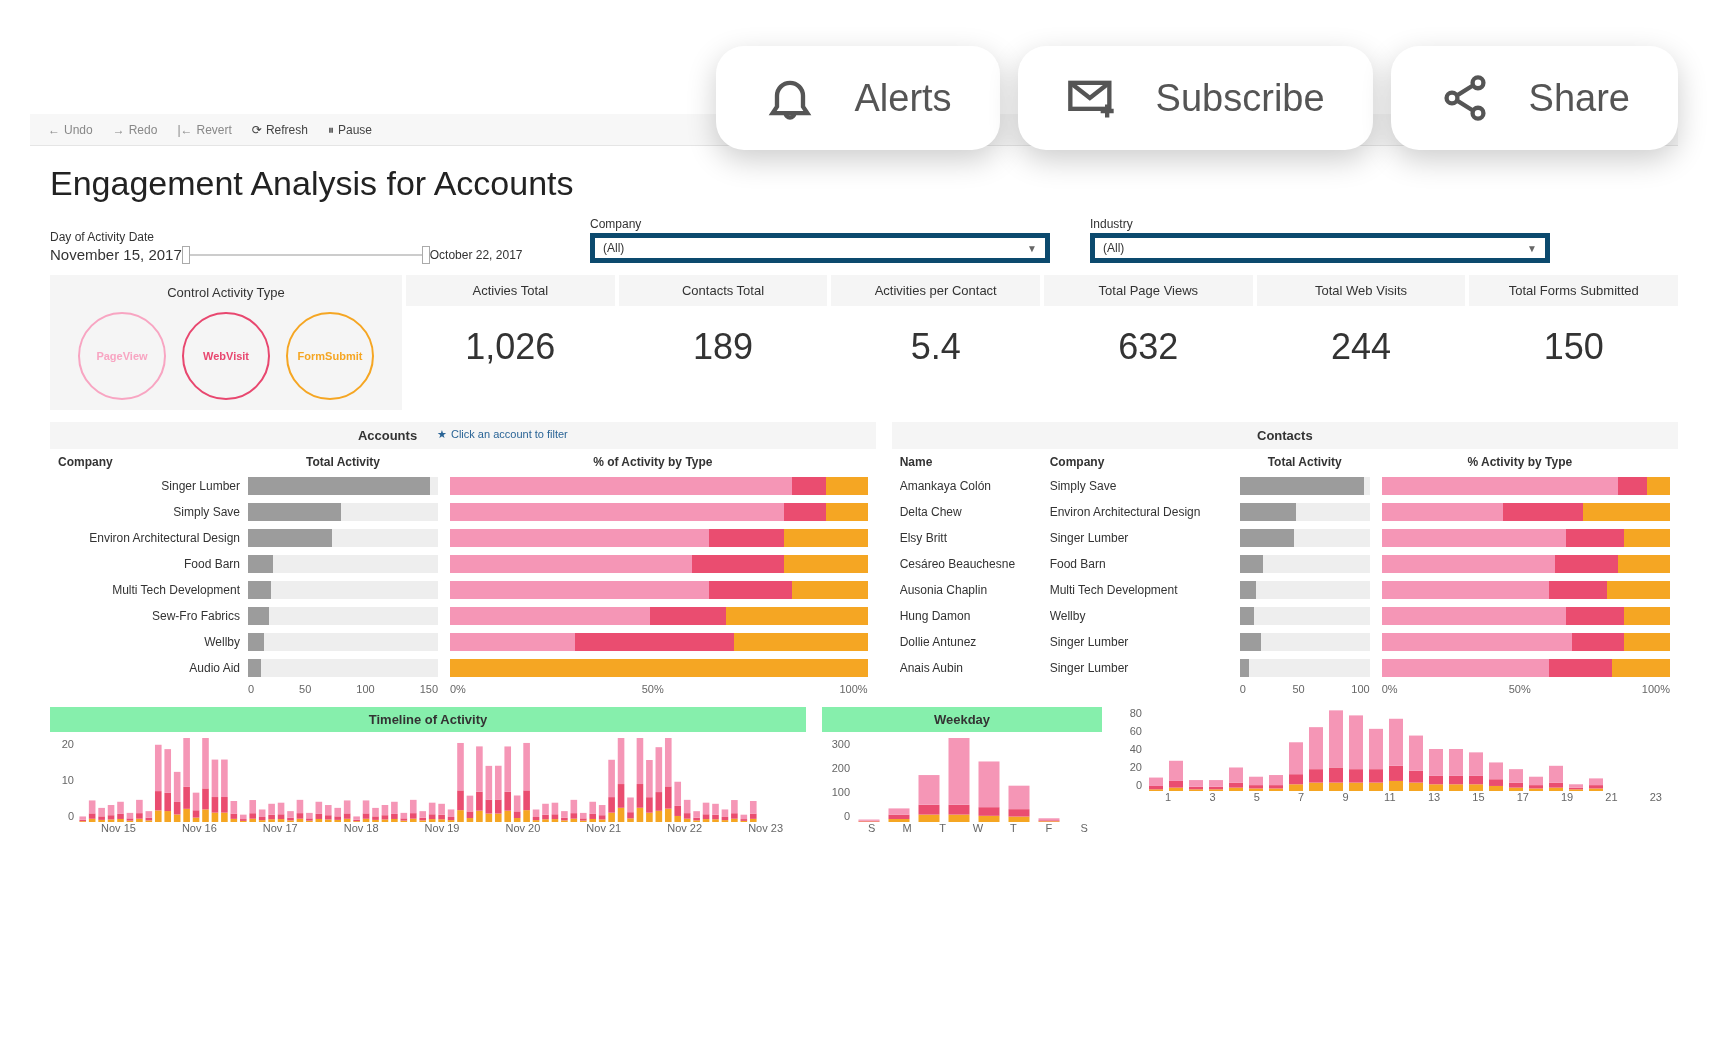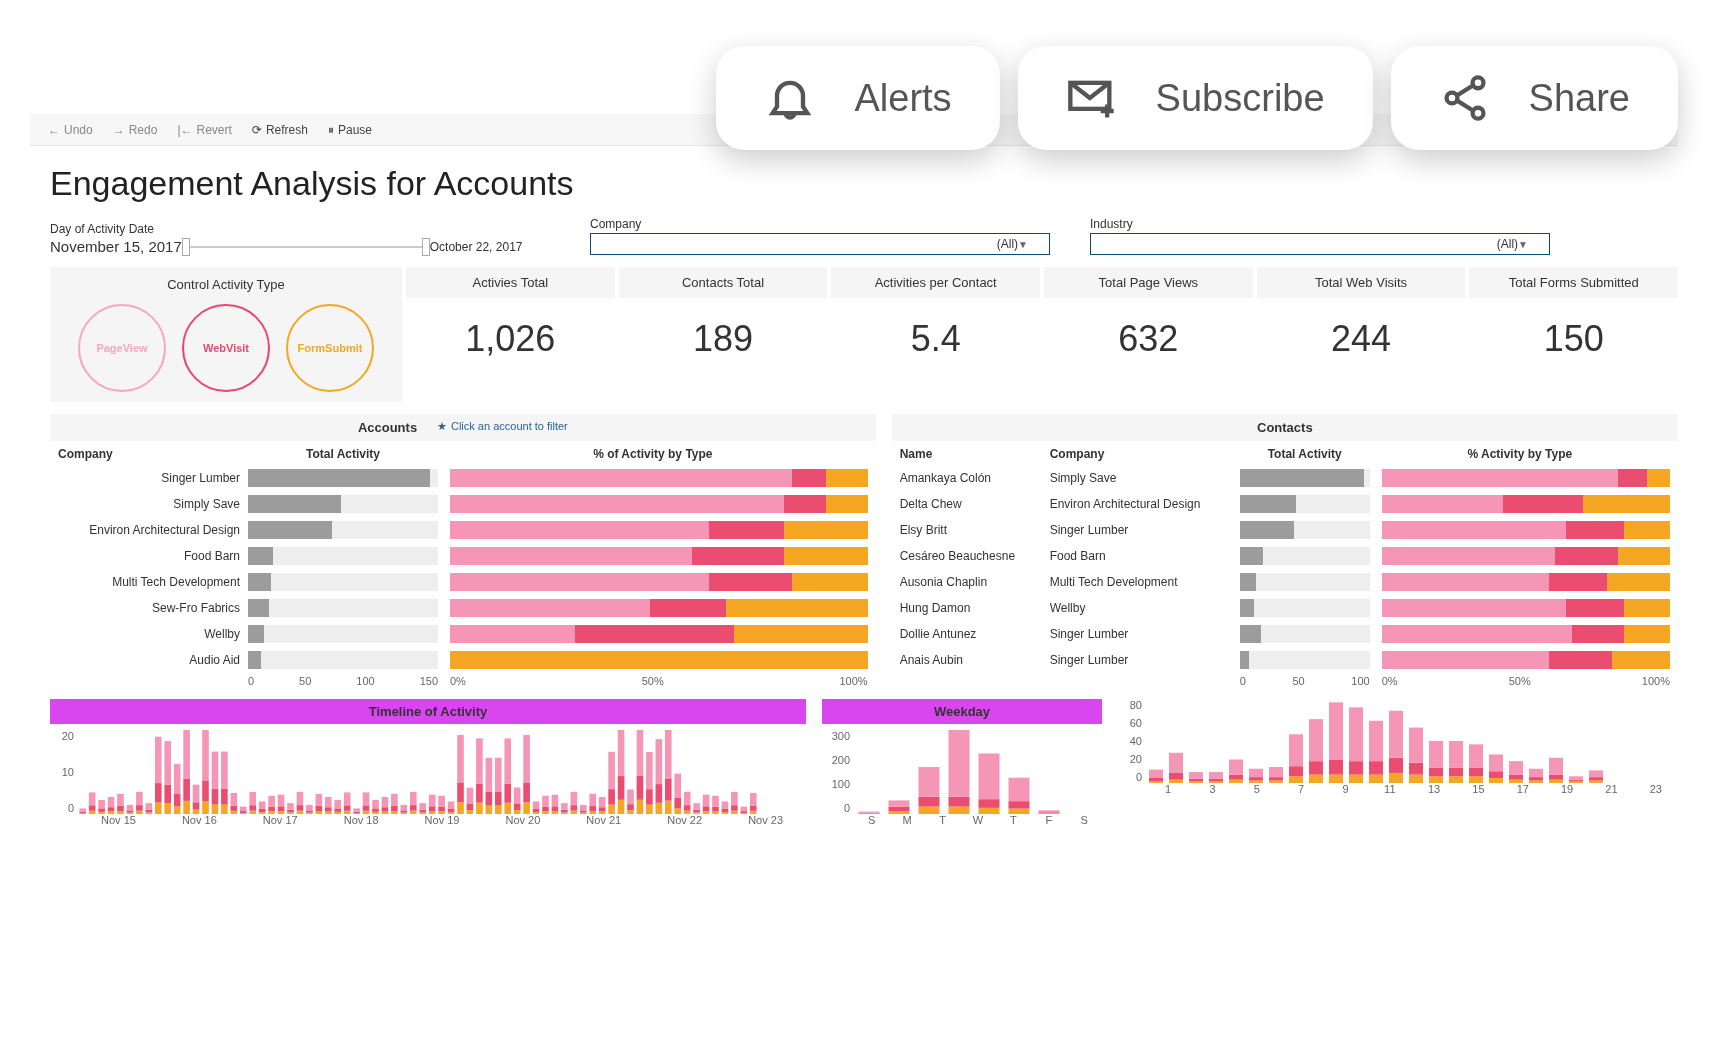--- a/index.html
+++ b/index.html
@@ -7,21 +7,21 @@
 .toolbar{height:32px;background:#f7f7f7;border-bottom:1px solid #e5e5e5;display:flex;align-items:center;padding:0 8px;margin-top:114px;margin-left:30px;margin-right:50px}
 .tb-btn{display:flex;align-items:center;gap:4px;padding:0 10px;color:#888;font-size:12px;cursor:pointer}
 .tb-btn.dark{color:#444}
 .title{font-size:34px;font-weight:300;color:#222;padding:18px 0 10px 50px}
 .filters{display:flex;align-items:flex-end;padding:4px 50px 12px;gap:40px}
 .f-col{display:flex;flex-direction:column;gap:2px}
 .f-lbl{font-size:12px;color:#333}
 .slider-row{display:flex;align-items:center;gap:4px}
 .slider-track{width:240px;height:2px;background:#ccc;position:relative}
 .slider-handle{width:8px;height:18px;background:#fff;border:1px solid #aaa;position:absolute;top:-8px}
-.select{border:1px solid #0c4a6e;padding:3px 21px;font-size:12px;background:#fff;display:flex;justify-content:flex-end;align-items:center}
+.select{border:5px solid #0c4a6e;padding:3px 8px;font-size:12px;background:#fff;display:flex;justify-content:space-between;align-items:center}
 .select .caret{font-size:10px;color:#666}
 .metrics{display:flex;gap:4px;padding:0 50px}
 .control-box{background:#f5f5f5;padding:10px;width:352px;text-align:center}
 .control-box .lbl{font-size:13px;margin-bottom:12px}
 .circles{display:flex;justify-content:center;gap:16px}
 .circle{width:88px;height:88px;border-radius:50%;border:2px solid;display:flex;align-items:center;justify-content:center;font-size:11px;font-weight:bold;cursor:pointer}
 .circle.pv{border-color:#f8a5c2;color:#f8a5c2}
 .circle.wv{border-color:#e8476f;color:#e8476f}
 .circle.fs{border-color:#f5a623;color:#f5a623}
 .metric{flex:1;text-align:center;background:#fff;padding:10px 6px}
@@ -37,21 +37,21 @@
 .tbl-hd span{font-size:12px;font-weight:bold}
 .row{display:flex;align-items:center;padding:0 8px;margin-bottom:4px;height:22px}
 .row .nm,.row .cp{font-size:12px;color:#333;overflow:hidden;white-space:nowrap}
 .bar-bg{background:#eee;height:18px;position:relative}
 .bar-fill{background:#9c9c9c;height:100%}
 .stack{height:18px;display:flex}
 .stack span{height:100%}
 .axis{display:flex;font-size:11px;color:#666;padding:0 8px}
 .bot-row{display:flex;gap:16px;padding:12px 50px 0}
 .chart-card{background:#fff}
-.chart-card .ch{background:#d946ef;padding:5px 0;text-align:center;font-size:13px;font-weight:bold;margin-bottom:6px}
+.chart-card .ch{background:#86efac;padding:5px 0;text-align:center;font-size:13px;font-weight:bold;margin-bottom:6px}
 svg.mini{display:block}
 .floats{position:absolute;top:46px;left:0;right:0;display:flex;justify-content:flex-end;gap:18px;padding-right:50px;pointer-events:none}
 .float-card{background:#fff;border-radius:28px;box-shadow:0 10px 30px rgba(0,0,0,.2);padding:26px 48px;display:flex;align-items:center;gap:38px;pointer-events:auto;cursor:pointer}
 .float-card svg{width:52px;height:52px;stroke:#555;fill:none;stroke-width:2}
 .float-card span{font-size:38px;color:#555}
 </style>
 </head>
 <body>
 
 <div class="floats">

